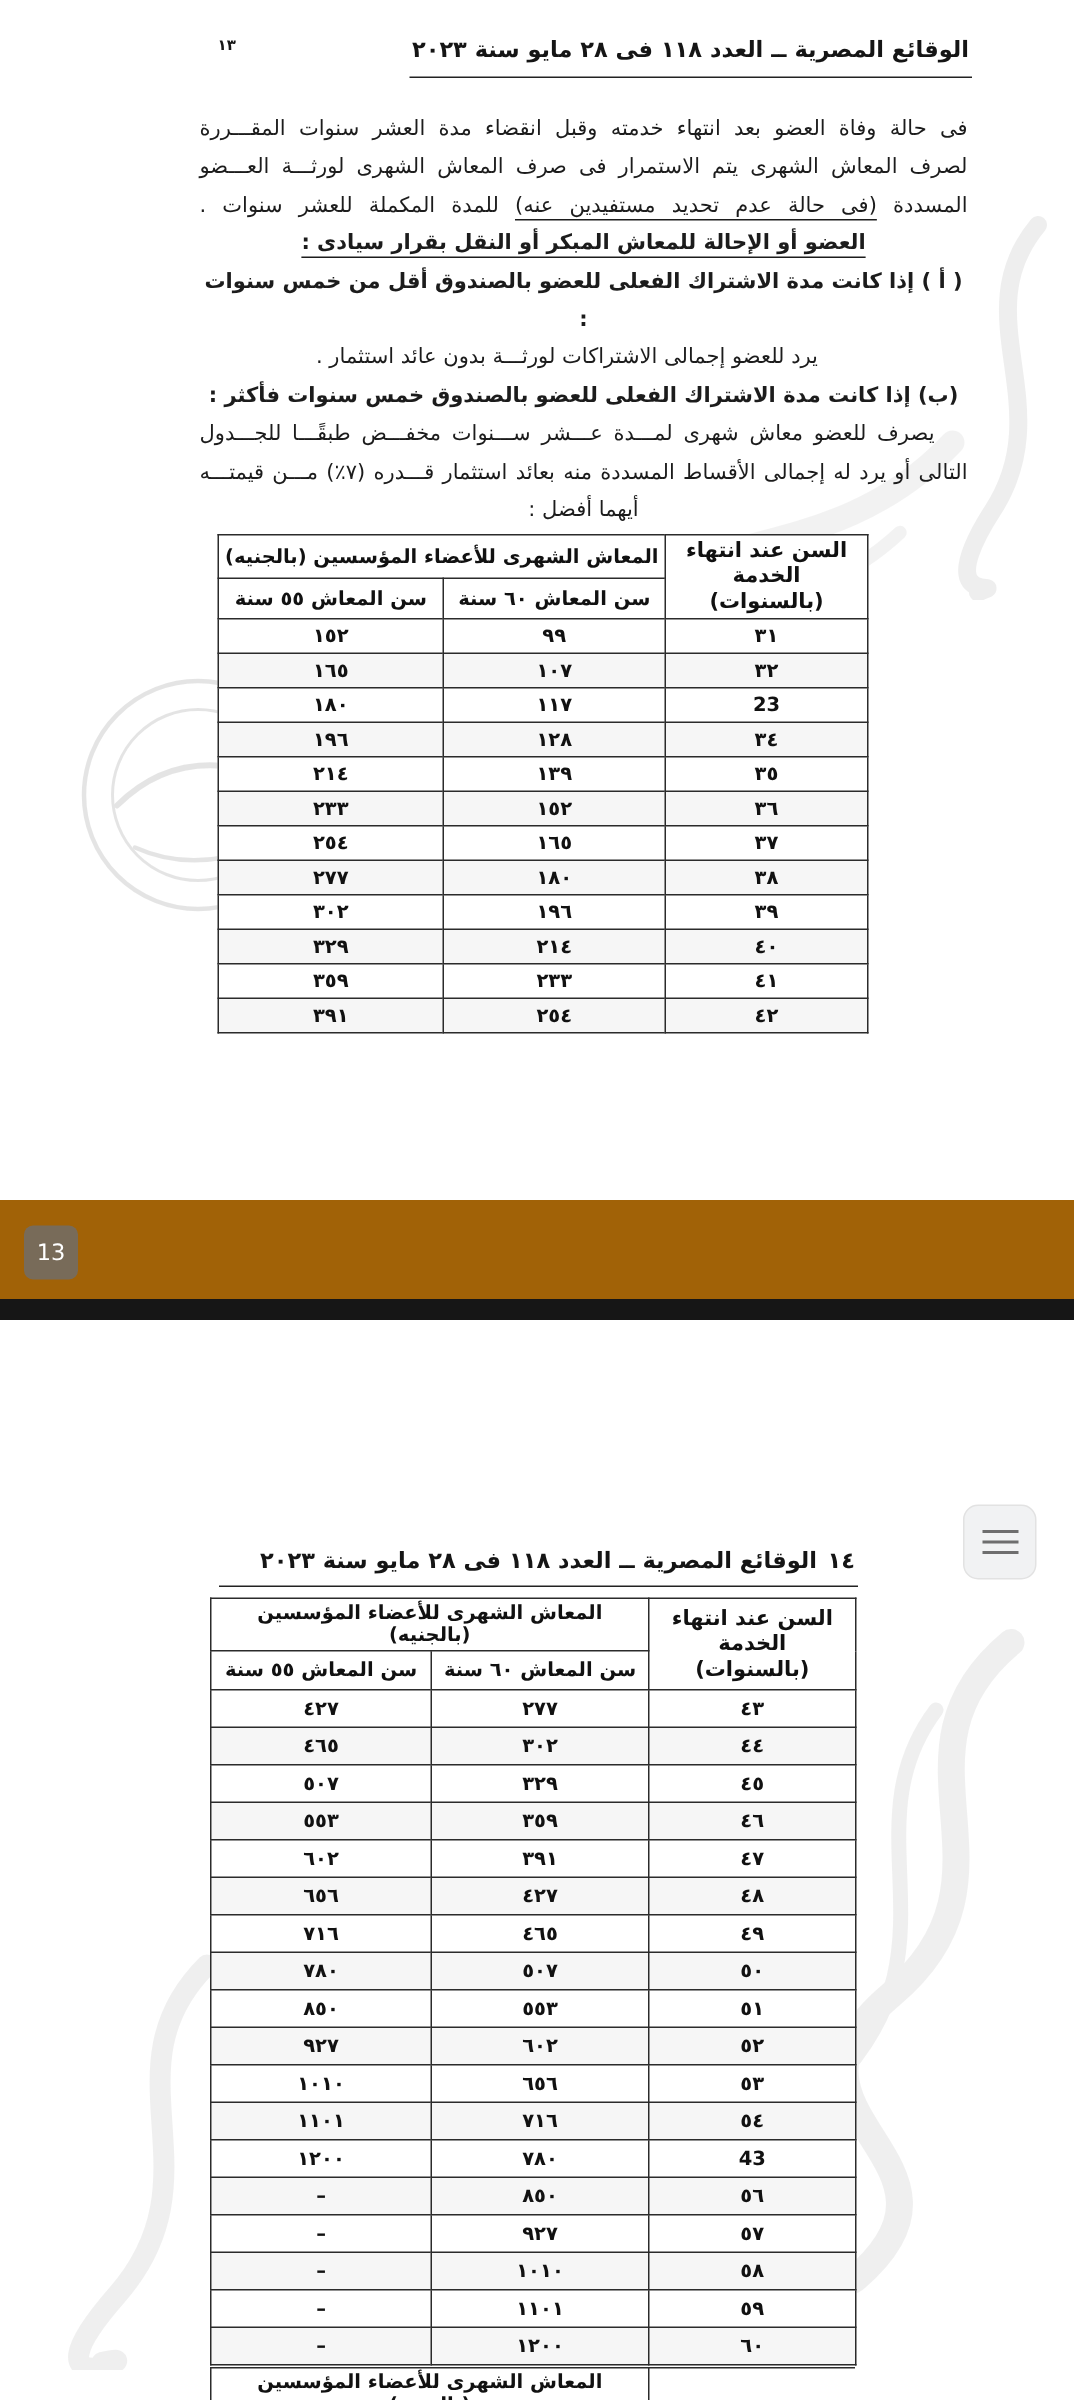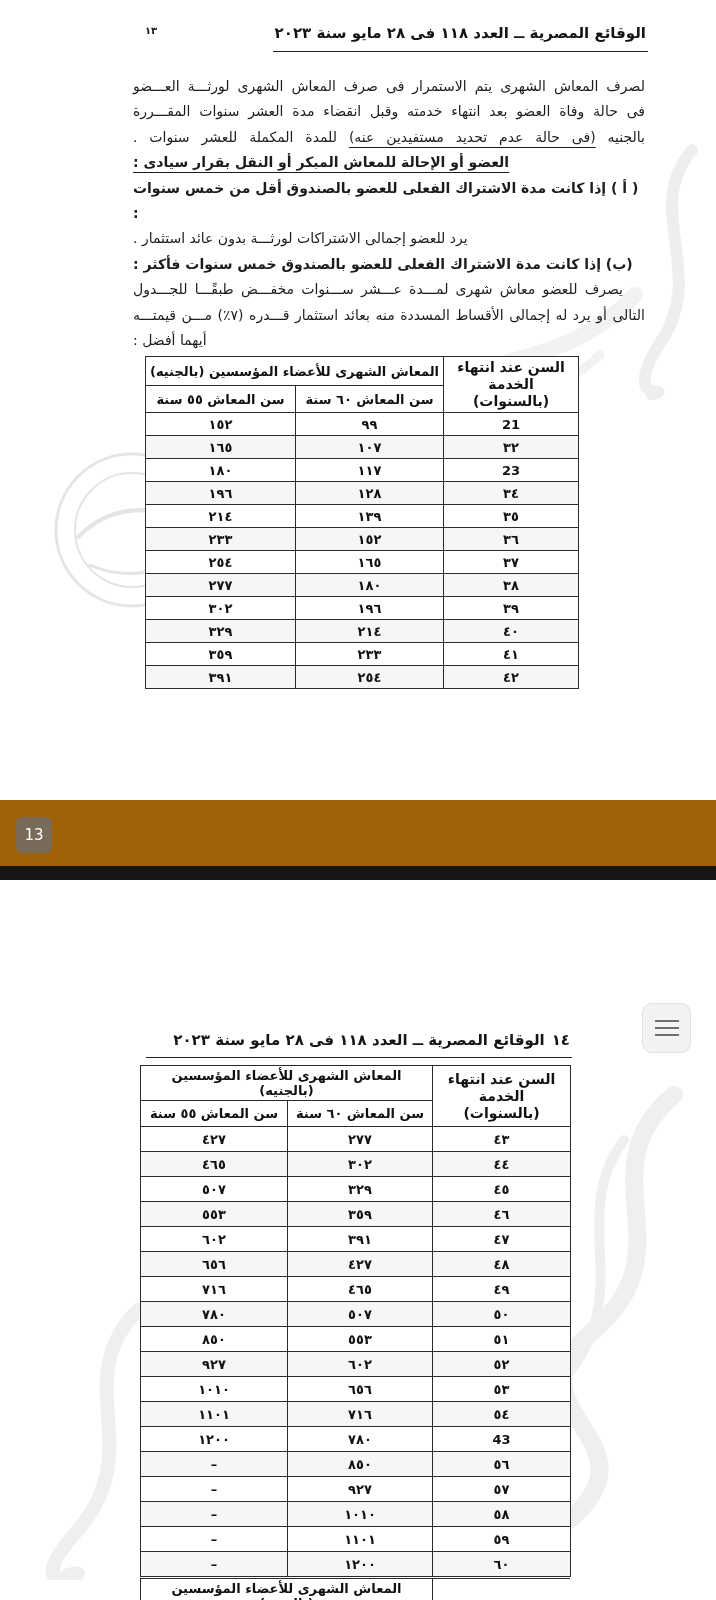--- a/index.html
+++ b/index.html
@@ -28,21 +28,21 @@
   .p1header .title { position:absolute; right:0; top:0; font-weight:bold; font-size:15px;
                      border-bottom:1.5px solid #222; padding:0 2px 9px; }
   .p1header .pnum  { position:absolute; left:77px; top:1px; font-weight:bold; font-size:10px; }
   .p2header { position:absolute; top:150px; left:146px; width:426px; height:28px; direction:rtl;
               color:#151515; border-bottom:1.5px solid #222; text-align:center; }
   .p2header .title { font-weight:bold; font-size:15px; }
   .p2header .pnum  { position:absolute; right:2px; top:1px; font-weight:bold; font-size:15px; }
 
   
   .p1body { position:absolute; top:74px; right:71px; width:512px; direction:rtl; color:#1c1c1c; z-index:2; }
-  .bline { font-size:14px; line-height:25.4px; text-align:left; }
+  .bline { font-size:14px; line-height:25.4px; text-align:center; }
   .bline.just { text-align:justify; text-align-last:justify; }
   .bline.b { font-weight:bold; }
   .bline.ind { padding-right:22px; }
   .u { text-decoration:underline; text-underline-offset:5px; text-decoration-thickness:1px; }
 
   
   table.ptable { position:absolute; border-collapse:collapse; direction:rtl; background:#fff;
                  table-layout:fixed; z-index:2; }
   .ptable th, .ptable td { border:1px solid #2b2b2b; text-align:center; vertical-align:middle;
                            color:#111; font-weight:bold; }
@@ -87,23 +87,23 @@
     <svg class="wm wm-edge1" width="94" height="260" viewBox="0 0 94 260">
       <path d="M70 10 C 20 70, 85 130, 40 200 S 55 245, 30 255" stroke-width="12"></path>
     </svg>
 
     <header class="p1header">
       <span class="title">الوقائع المصرية ــ العدد ١١٨ فى ٢٨ مايو سنة ٢٠٢٣</span>
       <span class="pnum">١٣</span>
     </header>
 
     <div class="p1body">
+        <div class="bline just">فى حالة وفاة العضو بعد انتهاء خدمته وقبل انقضاء مدة العشر سنوات المقـــررة</div>
         <div class="bline just">لصرف المعاش الشهرى يتم الاستمرار فى صرف المعاش الشهرى لورثـــة العـــضو</div>
-        <div class="bline just">فى حالة وفاة العضو بعد انتهاء خدمته وقبل انقضاء مدة العشر سنوات المقـــررة</div>
-        <div class="bline just"><span>بالجنيه </span><span class="u">(فى حالة عدم تحديد مستفيدين عنه)</span><span> للمدة المكملة للعشر سنوات .</span></div>
+        <div class="bline just"><span>المسددة </span><span class="u">(فى حالة عدم تحديد مستفيدين عنه)</span><span> للمدة المكملة للعشر سنوات .</span></div>
         <div class="bline b u">العضو أو الإحالة للمعاش المبكر أو النقل بقرار سيادى :</div>
         <div class="bline b">( أ ) إذا كانت مدة الاشتراك الفعلى للعضو بالصندوق أقل من خمس سنوات :</div>
         <div class="bline ind">يرد للعضو إجمالى الاشتراكات لورثـــة بدون عائد استثمار .</div>
         <div class="bline b">(ب) إذا كانت مدة الاشتراك الفعلى للعضو بالصندوق خمس سنوات فأكثر :</div>
         <div class="bline just ind">يصرف للعضو معاش شهرى لمـــدة عـــشر ســـنوات مخفـــض طبقًـــا للجـــدول</div>
         <div class="bline just">التالى أو يرد له إجمالى الأقساط المسددة منه بعائد استثمار قـــدره (٧٪) مـــن قيمتـــه</div>
         <div class="bline">أيهما أفضل :</div>
       </div>
 
     <table class="ptable t1" dir="rtl">
@@ -120,21 +120,21 @@
           </th>
           <th colspan="2">المعاش الشهرى للأعضاء المؤسسين (بالجنيه)</th>
         </tr>
         <tr class="r2">
           <th>سن المعاش ٦٠ سنة</th>
           <th>سن المعاش ٥٥ سنة</th>
         </tr>
       </thead>
       <tbody>
           <tr>
-            <td>21</td>
+            <td>٣١</td>
             <td>٩٩</td>
             <td>١٥٢</td>
           </tr>
           <tr>
             <td>٣٢</td>
             <td>١٠٧</td>
             <td>١٦٥</td>
           </tr>
           <tr>
             <td>23</td>

